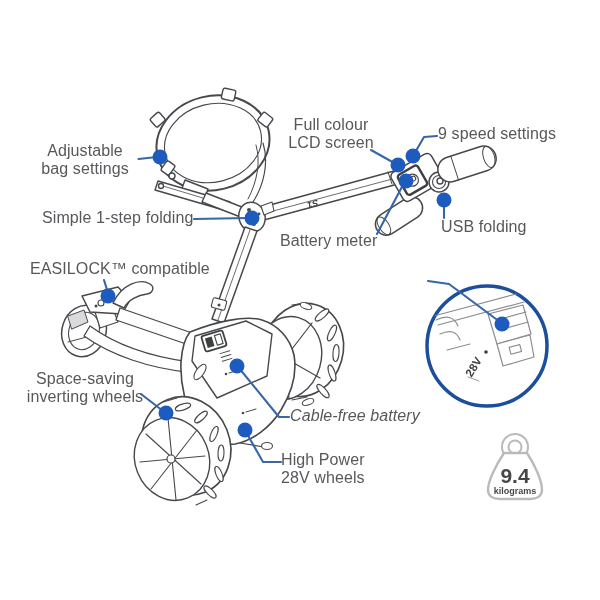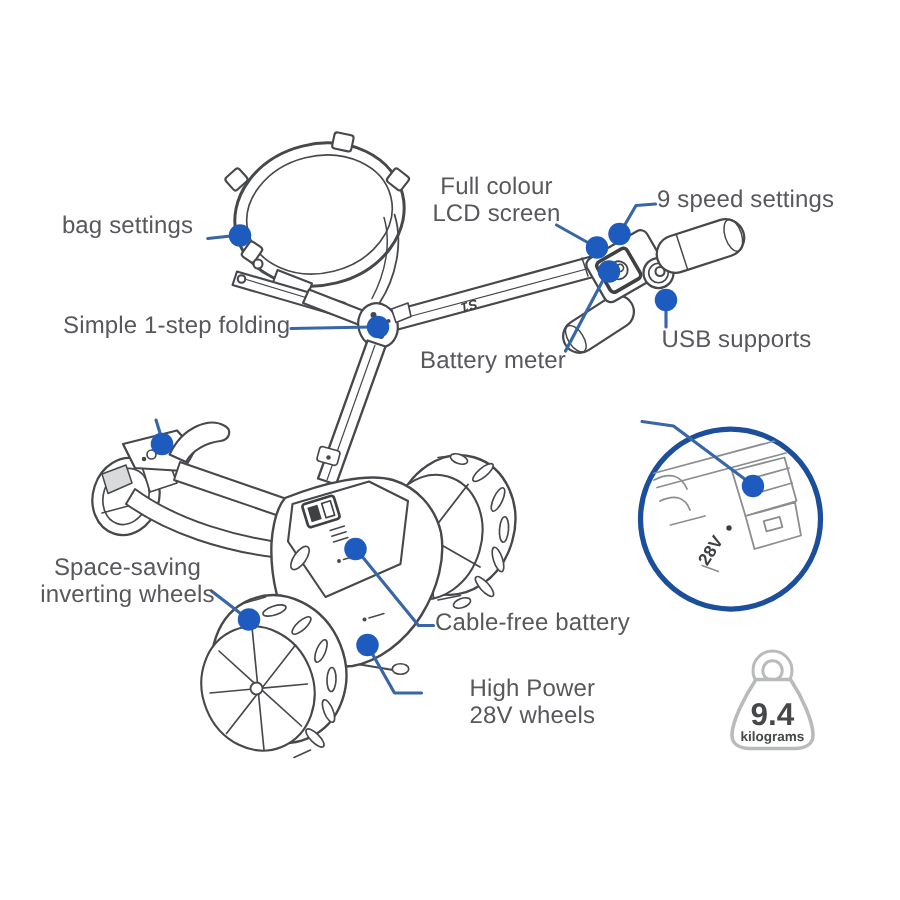--- a/index.html
+++ b/index.html
@@ -239,53 +239,57 @@
     <circle cx="413" cy="156" r="7.5"></circle>
     <circle cx="406" cy="181" r="7.5"></circle>
     <circle cx="444" cy="200" r="7.5"></circle>
     <circle cx="502" cy="324" r="7.5"></circle>
     <circle cx="237" cy="366" r="7.5"></circle>
     <circle cx="245" cy="430" r="7.5"></circle>
   </g>
 </svg>
 
 <div class="lbl center" style="left:30px;top:142px;width:110px;">
+  <span>Adjustable</span>
   <span>bag settings</span>
 </div>
 
 <div class="lbl" style="left:42px;top:209px;width:158px;">
   <span>Simple 1-step folding</span>
 </div>
 
+<div class="lbl" style="left:30px;top:260px;width:172px;">
+  <span>EASILOCK™ compatible</span>
+</div>
 
 <div class="lbl center" style="left:24px;top:370px;width:122px;">
   <span>Space-saving</span>
   <span>inverting wheels</span>
 </div>
 
 <div class="lbl center" style="left:282px;top:116px;width:98px;">
   <span>Full colour</span>
   <span>LCD screen</span>
 </div>
 
 <div class="lbl" style="left:438px;top:125px;width:122px;">
   <span>9 speed settings</span>
 </div>
 
 <div class="lbl" style="left:441px;top:218px;width:102px;">
-  <span>USB supports</span>
+  <span>USB folding</span>
 </div>
 
 <div class="lbl" style="left:280px;top:232px;width:112px;">
   <span>Battery meter</span>
 </div>
 
 
-<div class="lbl" style="left:290px;top:407px;width:168px;">
+<div class="lbl" style="left:290px;top:407px;width:168px;font-style:italic;">
   <span>Cable-free battery</span>
 </div>
 
-<div class="lbl" style="left:281px;top:451px;width:112px;margin-left:32px;">
+<div class="lbl" style="left:281px;top:451px;width:112px;">
   <span>High Power</span>
   <span>28V wheels</span>
 </div>
 
 </div>
 
 </body></html>

